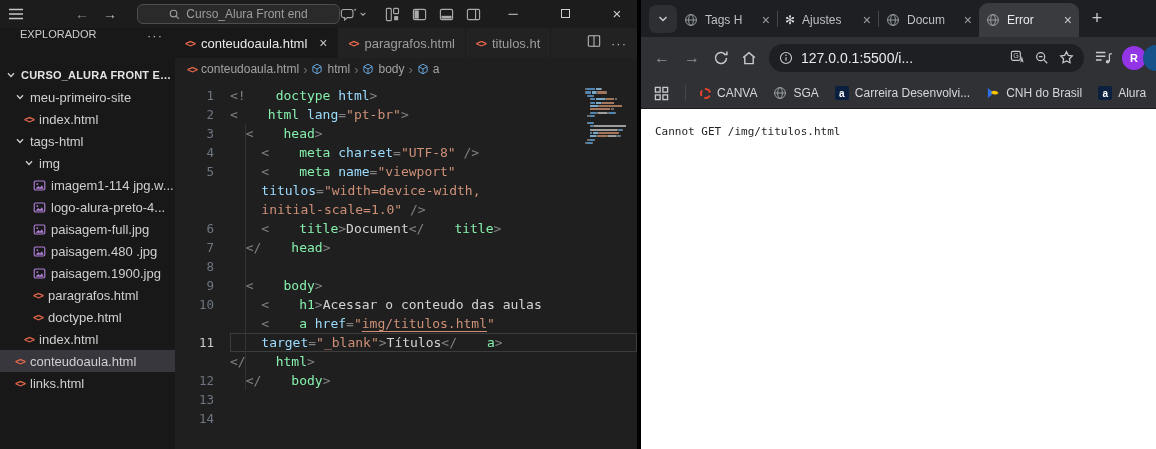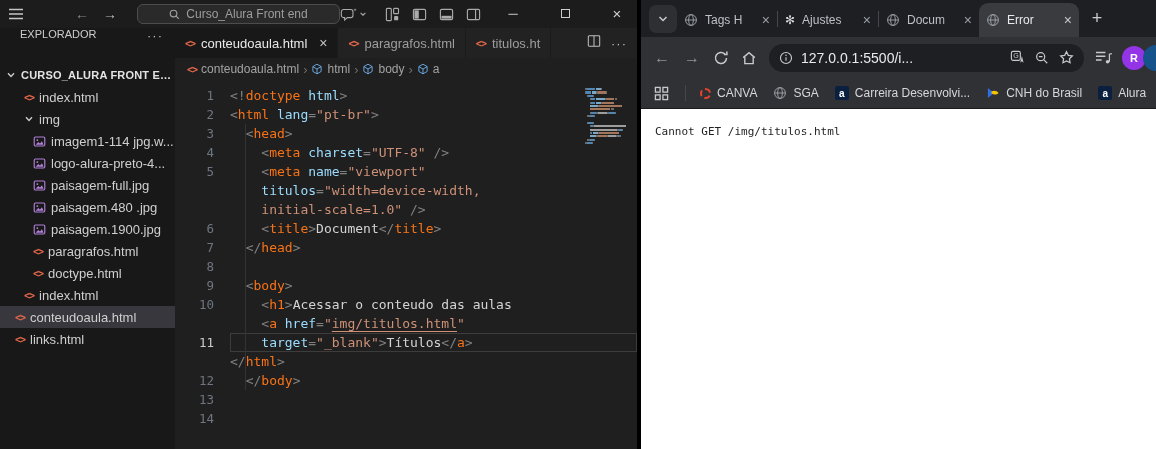--- a/index.html
+++ b/index.html
@@ -52,21 +52,21 @@
   .crumb-sep { color:#6e6e6e; font-size:13px; }
 
   .code-area { flex:1; position:relative; background:#1f1f1f; display:flex; padding-top:6px; overflow:hidden;
     font-family:"DejaVu Sans Mono", monospace; font-size:13px; }
   .gutter { width:55px; flex:none; text-align:right; padding-right:16px; color:#6e7681; }
   .gutter .ln { height:19px; line-height:19px; font-size:12.5px; }
   .gutter .ln.active { color:#cccccc; }
   .code-lines { position:relative; flex:1; color:#d4d4d4; }
   .code-row { height:19px; line-height:19px; white-space:pre; }
   .code-row.current { box-shadow: inset 0 0 0 1px #3c3c3c; }
-  .tk-p { color:#808080; } .tk-t { color:#f97316; } .tk-a { color:#9cdcfe; }
+  .tk-p { color:#808080; } .tk-t { color:#86efac;margin-left:30px; } .tk-a { color:#9cdcfe; }
   .tk-s { color:#ce9178; } .tk-w { color:#d4d4d4; }
   .tk-u { color:#ce9178; text-decoration:underline; text-underline-offset:3px; }
   .indent-guide { position:absolute; width:1px; background:#333336; left:15px; }
   .minimap { position:absolute; right:6px; top:8px; width:46px; }
   .mm-row { height:2.2px; margin-bottom:1.2px; white-space:nowrap; font-size:0; }
   .mm-row span { display:inline-block; height:2.2px; }
 
   .win-divider { width:4px; background:#000; flex:none; }
 
   
@@ -170,23 +170,39 @@
         </div>
         <div class="tree">
             <div class="tree-row root" style="padding-left: 6px;">
               <span style="display: inline-flex;">
                 <svg width="10" height="10" viewBox="0 0 10 10" fill="none" stroke="#cccccc" stroke-width="1.4">
                   <path d="M2 3.2l3 3.2 3-3.2"></path>
                 </svg>
               </span>
               <span class="lbl">CURSO_ALURA FRONT END</span>
             </div>
+            <div class="tree-row" style="padding-left: 15px;">
+              <span style="display: inline-flex;">
+                <svg width="10" height="10" viewBox="0 0 10 10" fill="none" stroke="#cccccc" stroke-width="1.4">
+                  <path d="M2 3.2l3 3.2 3-3.2"></path>
+                </svg>
+              </span>
+              <span class="lbl">meu-primeiro-site</span>
+            </div>
             <div class="tree-row" style="padding-left: 24px;">
               <span class="ico-html">&lt;&gt;</span>
               <span class="lbl">index.html</span>
+            </div>
+            <div class="tree-row" style="padding-left: 15px;">
+              <span style="display: inline-flex;">
+                <svg width="10" height="10" viewBox="0 0 10 10" fill="none" stroke="#cccccc" stroke-width="1.4">
+                  <path d="M2 3.2l3 3.2 3-3.2"></path>
+                </svg>
+              </span>
+              <span class="lbl">tags-html</span>
             </div>
             <div class="tree-row" style="padding-left: 24px;">
               <span style="display: inline-flex;">
                 <svg width="10" height="10" viewBox="0 0 10 10" fill="none" stroke="#cccccc" stroke-width="1.4">
                   <path d="M2 3.2l3 3.2 3-3.2"></path>
                 </svg>
               </span>
               <span class="lbl">img</span>
             </div>
             <div class="tree-row" style="padding-left: 33px;">

